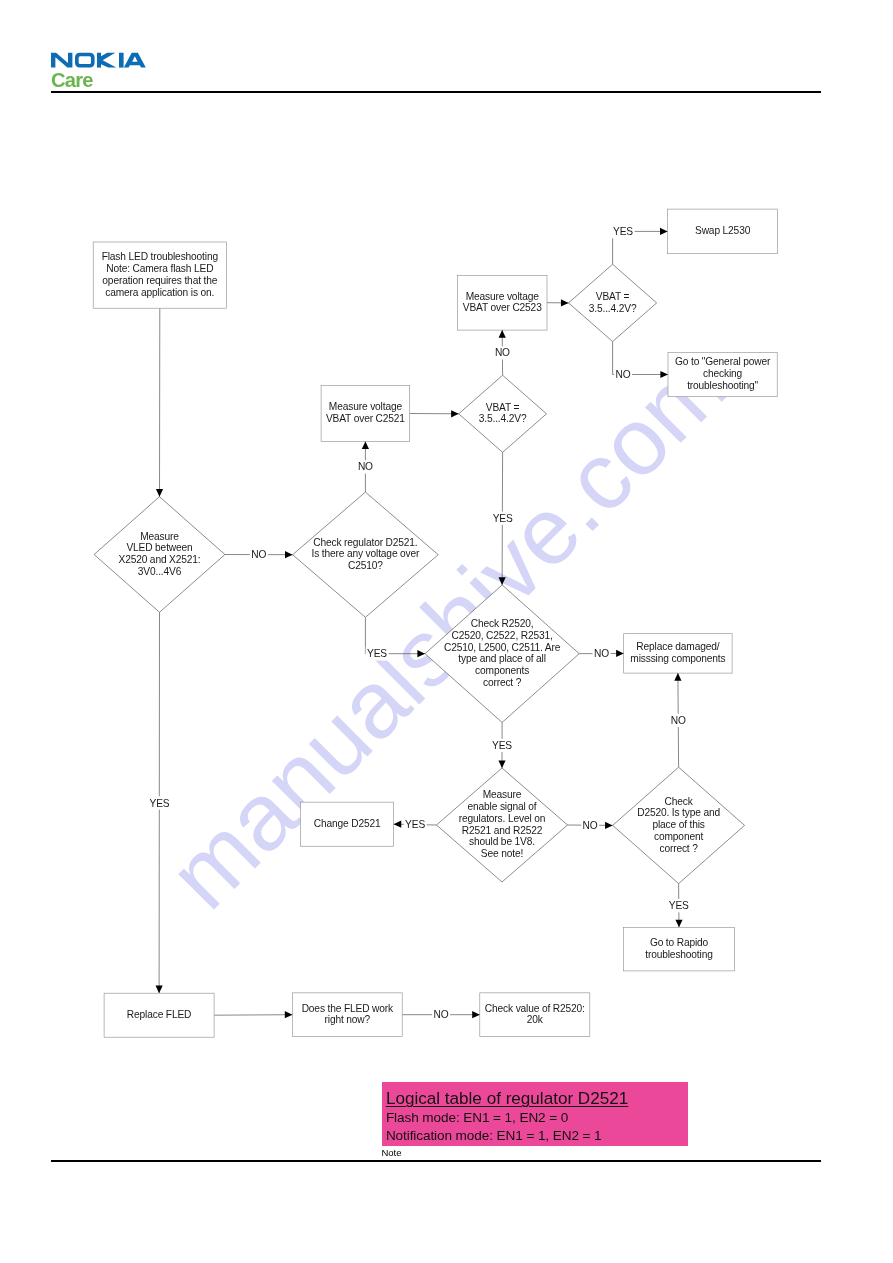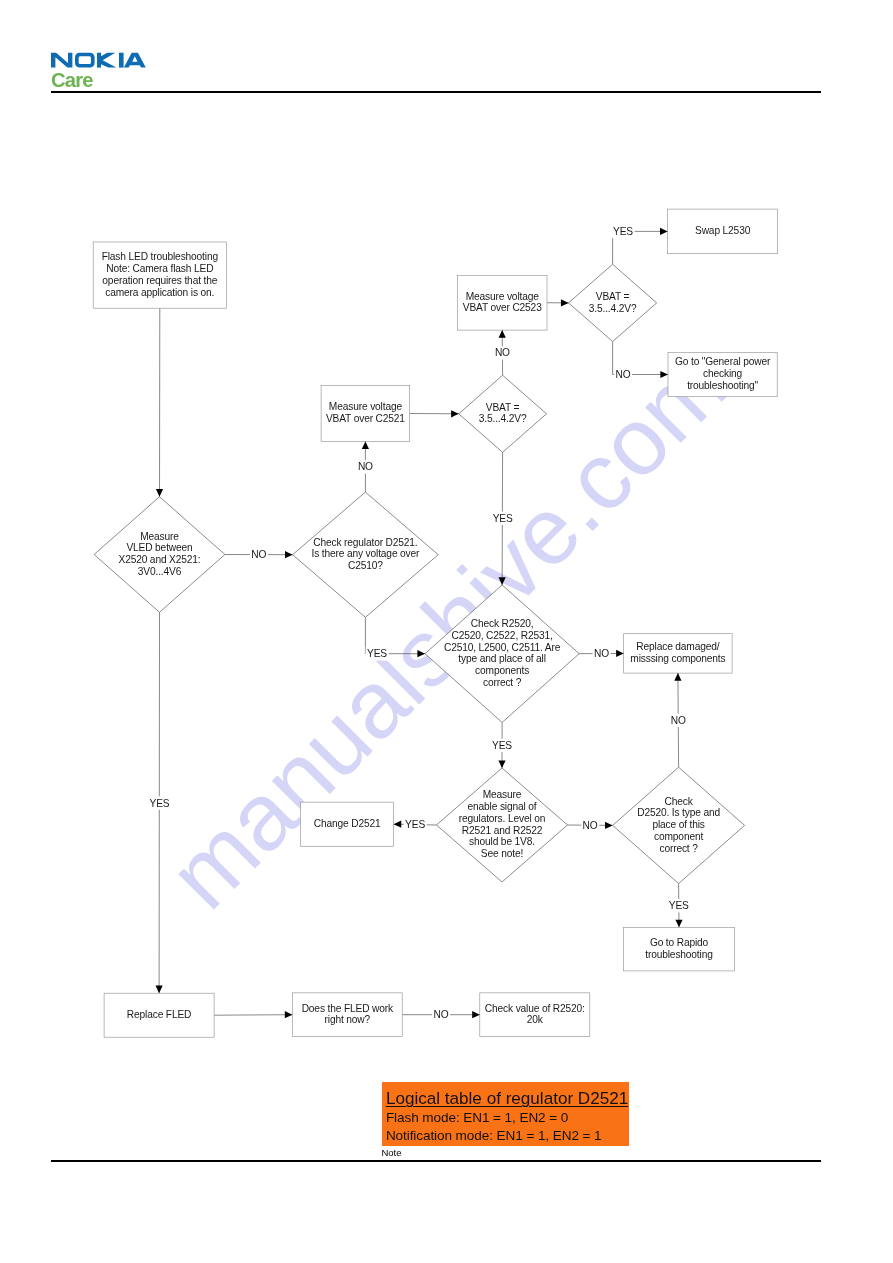--- a/index.html
+++ b/index.html
@@ -14,21 +14,21 @@
   #watermark{position:absolute;left:0;top:0;width:893px;height:1263px;pointer-events:none;overflow:hidden;}
   #watermark span{position:absolute;color:#d5d5f7;font-family:"Liberation Sans",sans-serif;font-size:95px;letter-spacing:0px;
      left:186px;top:891px;transform:rotate(-45deg);transform-origin:0 0;white-space:nowrap;line-height:0;}
   #flow{position:absolute;left:0;top:0;}
   .shape{fill:#ffffff;stroke:#5a5a5a;stroke-width:0.7;}
   rect.shape{stroke:#8e8e8e;stroke-width:0.62;}
   .conn{stroke:#555555;stroke-width:0.7;fill:none;}
   .arw{fill:#000000;stroke:none;}
   .ntext{font-family:"Liberation Sans",sans-serif;font-size:10.2px;letter-spacing:-0.15px;fill:#1a1a1a;text-anchor:middle;}
   .elbl{font-family:"Liberation Sans",sans-serif;font-size:10.2px;letter-spacing:-0.15px;fill:#1a1a1a;}
-  #note-box{position:absolute;left:381.5px;top:1081.5px;width:247px;height:64px;background:#f97316;text-align:right;}
+  #note-box{position:absolute;left:381.5px;top:1081.5px;width:306px;height:64px;background:#ec4899;text-align:right;}
   #note-box div{position:absolute;left:4.4px;font-family:"Liberation Sans",sans-serif;color:#111;white-space:nowrap;}
   #note-box .t1{top:17.6px;font-size:17.1px;line-height:0;text-decoration:underline;text-underline-offset:2.1px;text-decoration-thickness:1.2px;}
   #note-box .t2{top:36.2px;font-size:13.6px;line-height:0;letter-spacing:-0.1px;}
   #note-box .t3{top:54.2px;font-size:13.6px;line-height:0;letter-spacing:-0.1px;}
   #note-label{position:absolute;left:381.4px;top:1153.4px;font-size:9.5px;line-height:0;font-family:"Liberation Sans",sans-serif;color:#000;}
 </style>
 </head>
 <body>
 
 <div id="page">

